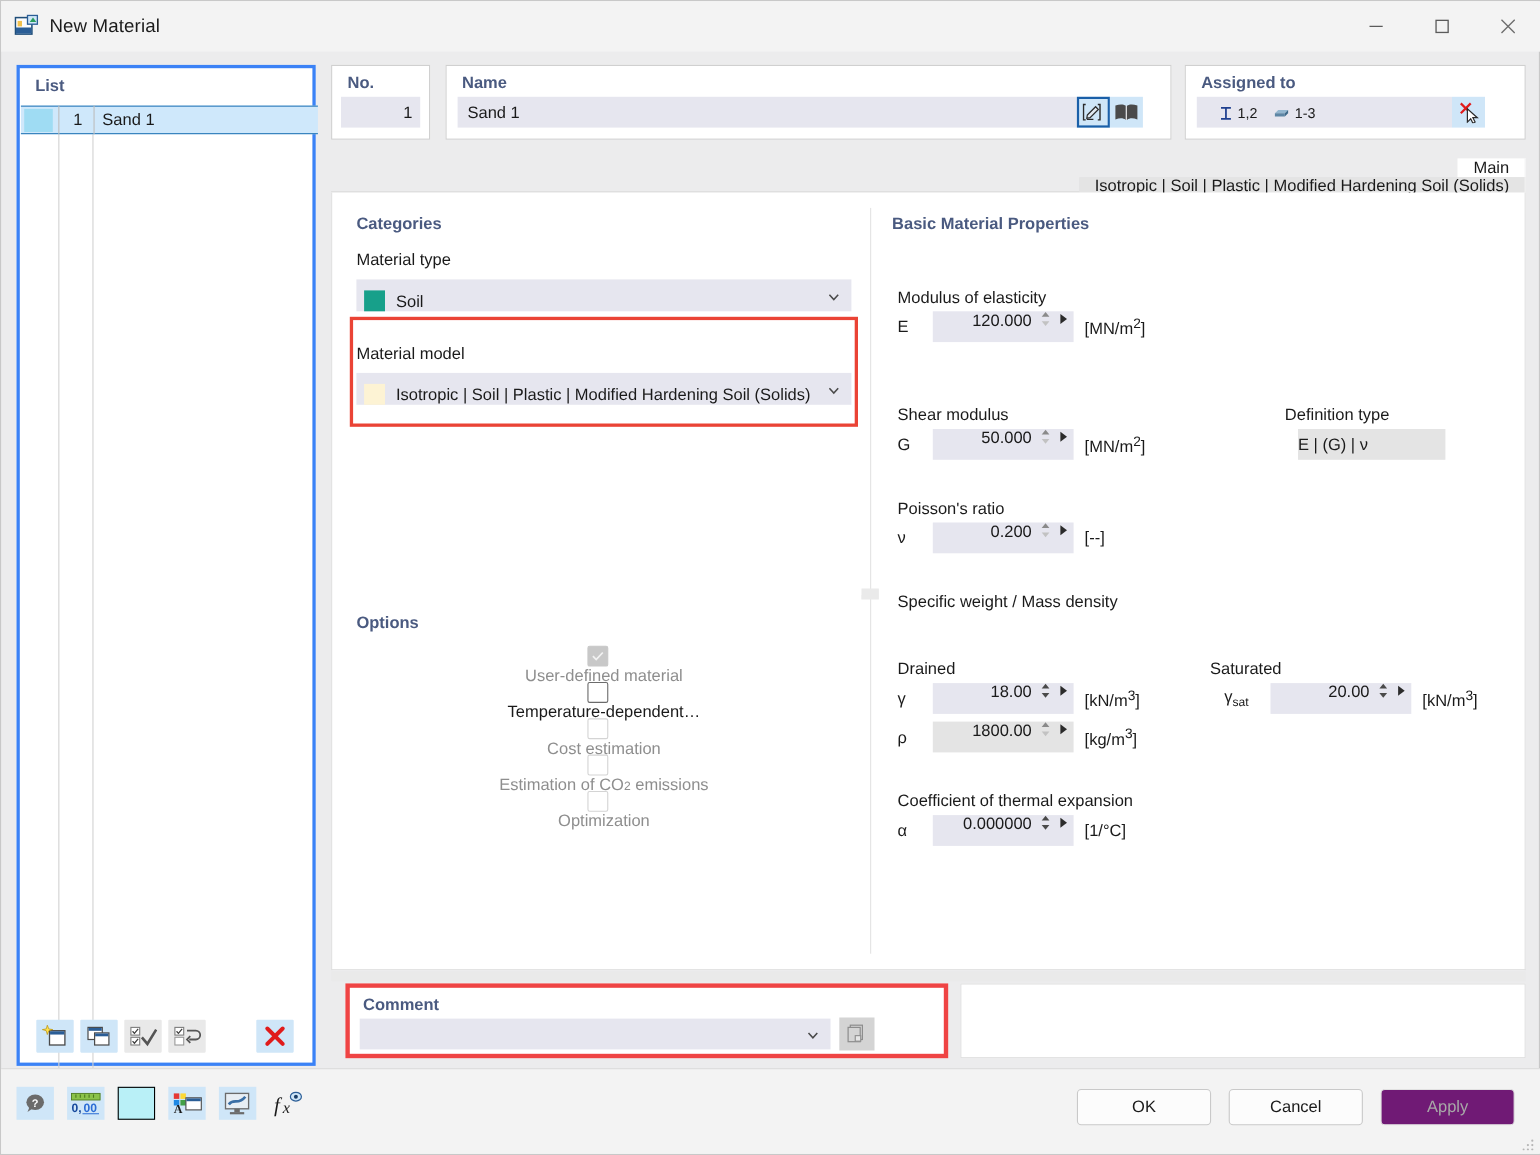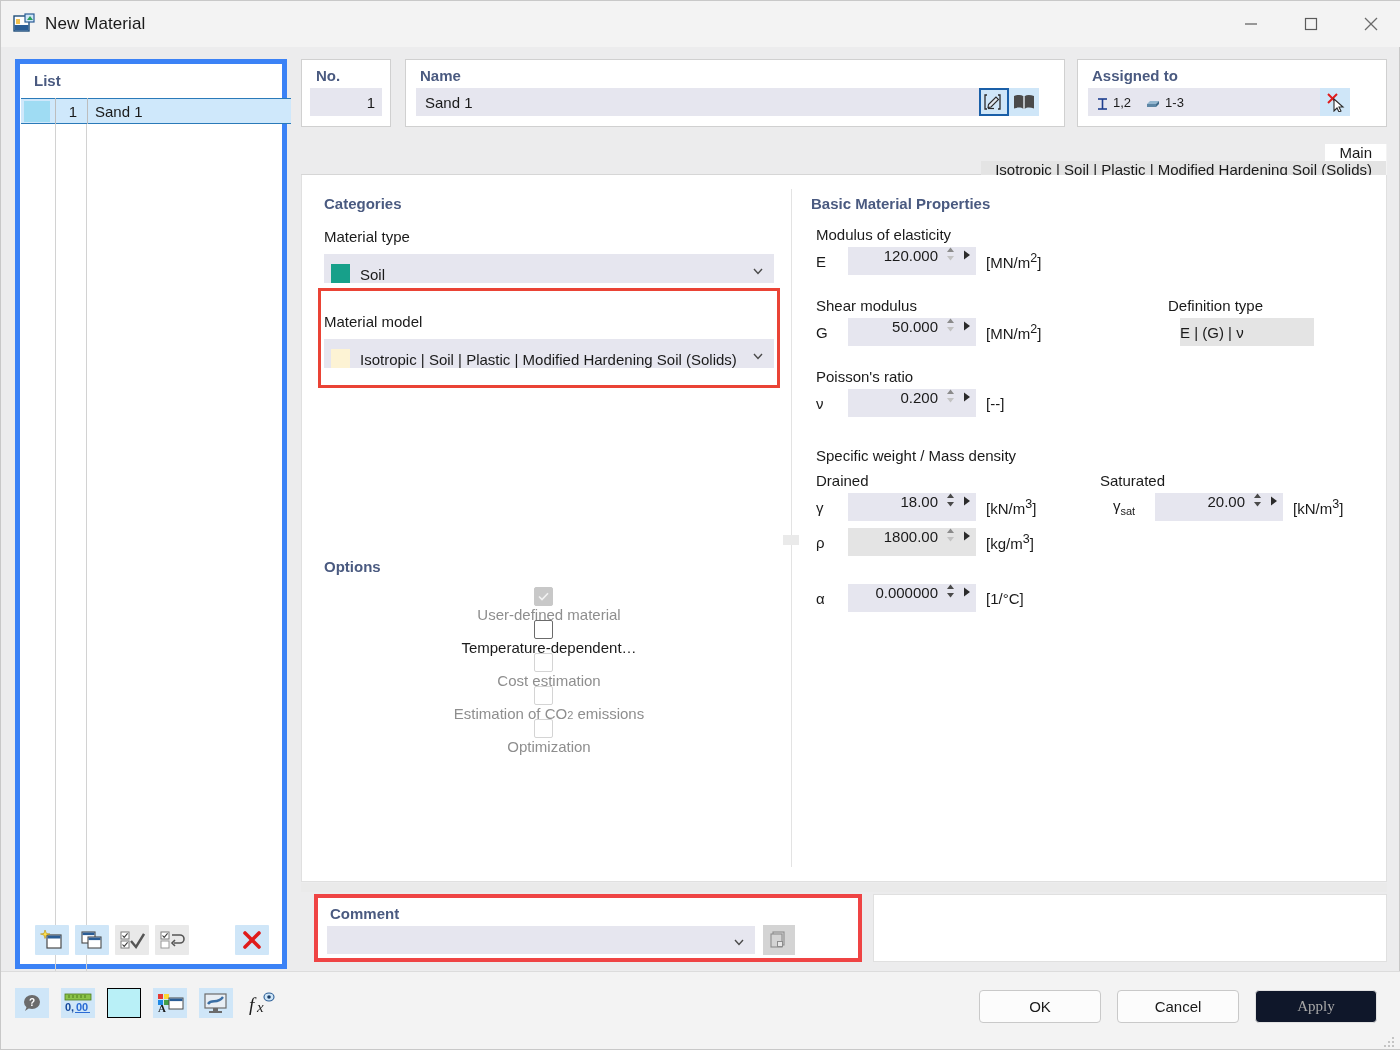--- a/index.html
+++ b/index.html
@@ -35,21 +35,21 @@
   .win-buttons { margin-left: auto; display: flex; height: 46px; }
   .win-btn {
     width: 60px; height: 46px; display:flex; align-items:center; justify-content:center;
     color: #5b5b5b;
   }
   .win-btn svg { display:block; }
 
   
   .list-panel {
     position: absolute; left: 14px; top: 58px; width: 272px; height: 910px;
-    background: #ffffff; border: 5px solid #3b82f6;
+    background: #ffffff; border: 3px solid #3b82f6;
   }
   .panel-title {
     color: #4a5a80; font-weight: bold; font-size: 15px;
   }
   .list-header { padding: 8px 0 0 14px; height: 30px; }
   .list-row {
     position: absolute; left: 1px; top: 34px; width: 270px; height: 26px;
     background: #cfe8fb; border-top: 1px solid #2a7ab9; border-bottom: 1px solid #2a7ab9;
     display: flex; align-items: center;
   }
@@ -80,21 +80,21 @@
   .fb-no   { left: 300px; top: 58px; width: 90px;  height: 68px; }
   .fb-name { left: 404px; top: 58px; width: 660px; height: 68px; }
   .fb-assigned { left: 1076px; top: 58px; width: 310px; height: 68px; }
   .fb-label { padding: 7px 0 0 14px; }
   .inputish {
     background: #e6e6ef; border: none; height: 28px;
     display: flex; align-items: center; font-size: 15px; color: #1a1a1a;
   }
   .no-input { margin: 4px 8px 0 8px; justify-content: flex-end; padding-right: 7px;}
   .name-input { margin: 4px 0 0 10px; width: 563px; padding-left: 9px; }
-  .assigned-input { margin: 4px 0 0 10px; width: 232px; padding-left: 8px; gap: 4px;}
+  .assigned-input { margin: 4px 0 0 10px; width: 232px; padding-left: 20px; gap: 4px;}
   .name-row, .assigned-row { display: flex; align-items: center; }
   .icon-btn {
     width: 30px; height: 28px; margin-top: 4px;
     display:flex; align-items:center; justify-content:center;
     background: #cfe6f8;
   }
   .icon-btn.selected { border: 2px solid #1a5fa8; }
   .sub { font-size: 12px; }
 
   
@@ -156,21 +156,21 @@
   .opt-row { display: flex; align-items: center; height: 33px; flex-direction: column; }
   .cb {
     width: 19px; height: 19px; border: 1px solid #6b6b6b; background: #fff;
     margin-right: 12px; flex: none; border-radius: 2px;
     display: flex; align-items: center; justify-content: center;
   }
   .cb.checked-dis { background: #c8c8c8; border-color: #c8c8c8; }
   .cb.disabled { border-color: #d4d4d4; }
 
   
-  .prop-label { font-size: 15px; margin-bottom: 4px; }
+  .prop-label { font-size: 15px; margin-bottom: 4px; margin-top: 36px; }
   .sym { width: 32px; font-size: 15px; flex: none; }
   .spin {
     width: 128px; height: 28px; background: #e6e6ef;
     display: flex; align-items: flex-start; justify-content: flex-end;
     padding-right: 4px; font-size: 15px; position: relative;
   }
   .spin.grey { background: #e4e4e4; }
   .spin .val { flex: 1; text-align: right; padding-right: 8px; }
   .spin-arrows { display:flex; flex-direction: column; gap: 2px; width: 10px; margin-right: 6px;}
   .unit { margin-left: 10px; font-size: 15px; }
@@ -217,21 +217,21 @@
   .btool.white { background: #b9f0f7; border: 1px solid #000; }
   .btool.plainbg { background: transparent; }
   .dialog-buttons {
     position: absolute; right: 24px; top: 18px; display: flex; gap: 16px;
   }
   .dlg-btn {
     width: 122px; height: 33px; border: 1px solid #c9c9c9; background: #fcfcfc;
     border-radius: 4px; font-size: 15px; display:flex; align-items:center; justify-content:center;
     color: #1a1a1a;
   }
-  .dlg-btn.disabled { color: #a8a8a8; background: #0f172a; border-color: #e1e1e1; font-family: Liberation Serif, serif; }
+  .dlg-btn.disabled { color: #a8a8a8; background: #701a75; border-color: #e1e1e1; }
   .grip { position:absolute; right: 5px; bottom: 4px; width: 12px; height: 12px; }
 </style>
 </head>
 <body>
 
 <div class="window">
 
   <div class="titlebar">
     <div class="title-icon">
       <svg width="22" height="22" viewBox="0 0 22 22">
@@ -601,20 +601,21 @@
             </span>
             <span>
               <svg width="10" height="12" viewBox="0 0 10 12">
                   <path d="M2 1.5 L8 6 L2 10.5 Z" fill="#2b2b2b"></path>
                 </svg>
             </span>
           </span>
           <span class="unit"><span>[kg/m</span><sup>3</sup><span>]</span></span>
         </div>
 
+        <div class="prop-label">Coefficient of thermal expansion</div>
         <div class="row">
           <span class="sym">α</span>
           <span class="spin">
             <span class="val">0.000000</span>
             <span class="spin-arrows">
               <svg width="9" height="6" viewBox="0 0 9 6">
                   <path d="M4.5 0.6 L8 5 L1 5 Z" fill="#4a4a4a"></path>
                 </svg>
               <svg width="9" height="6" viewBox="0 0 9 6">
                   <path d="M4.5 5.4 L1 1 L8 1 Z" fill="#4a4a4a"></path>

